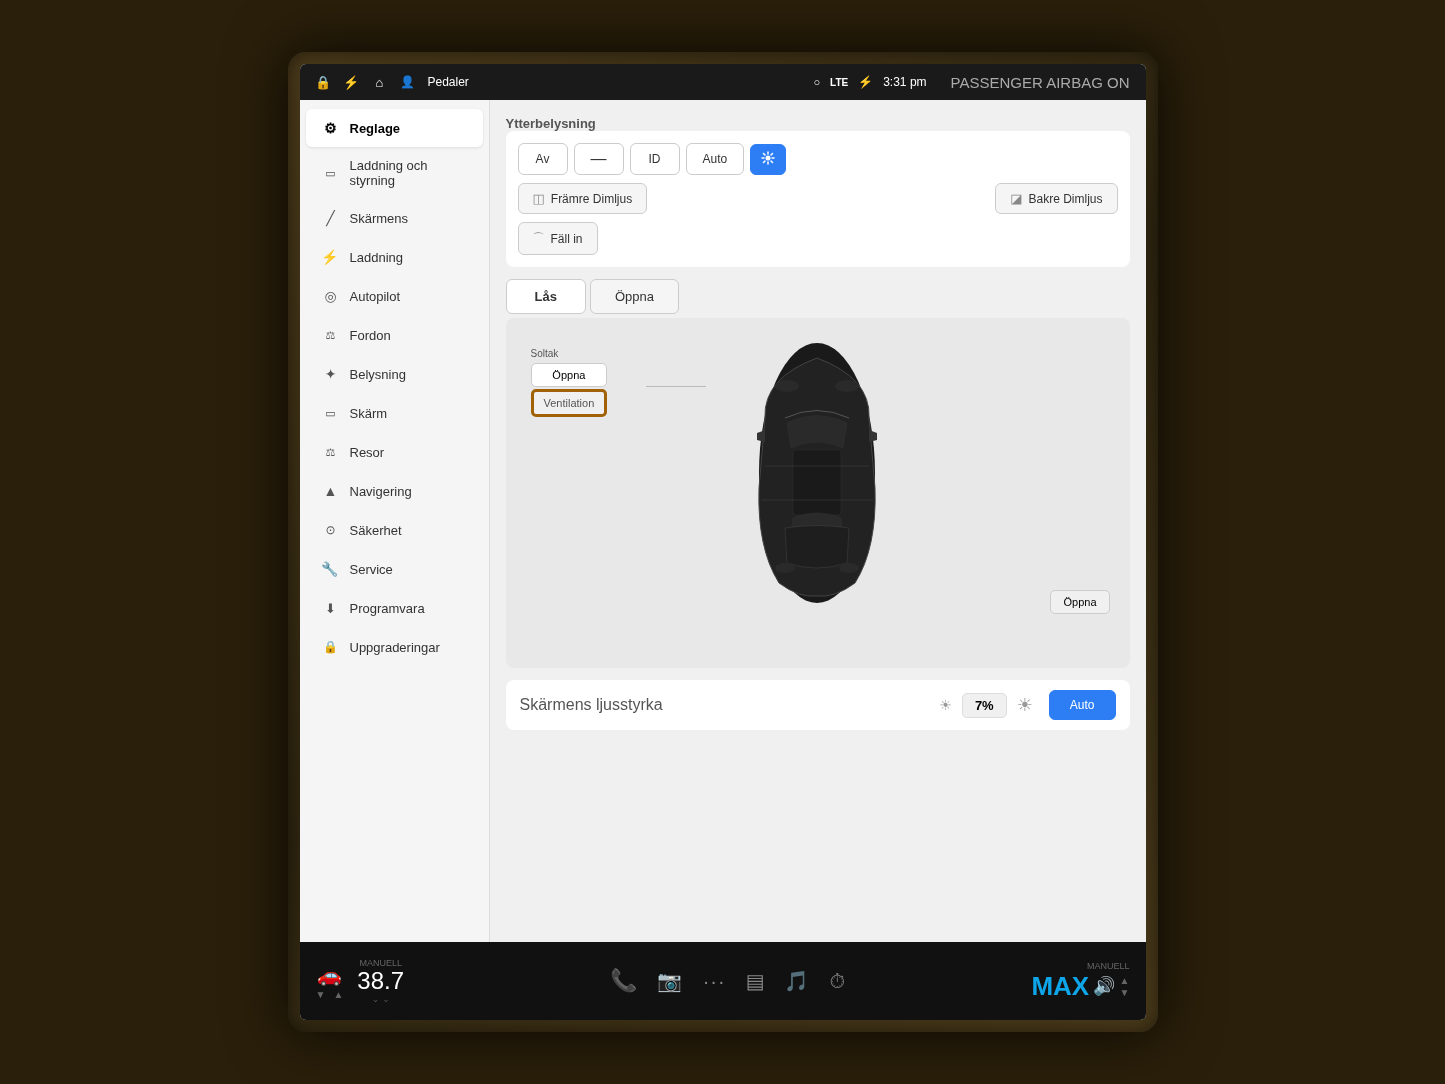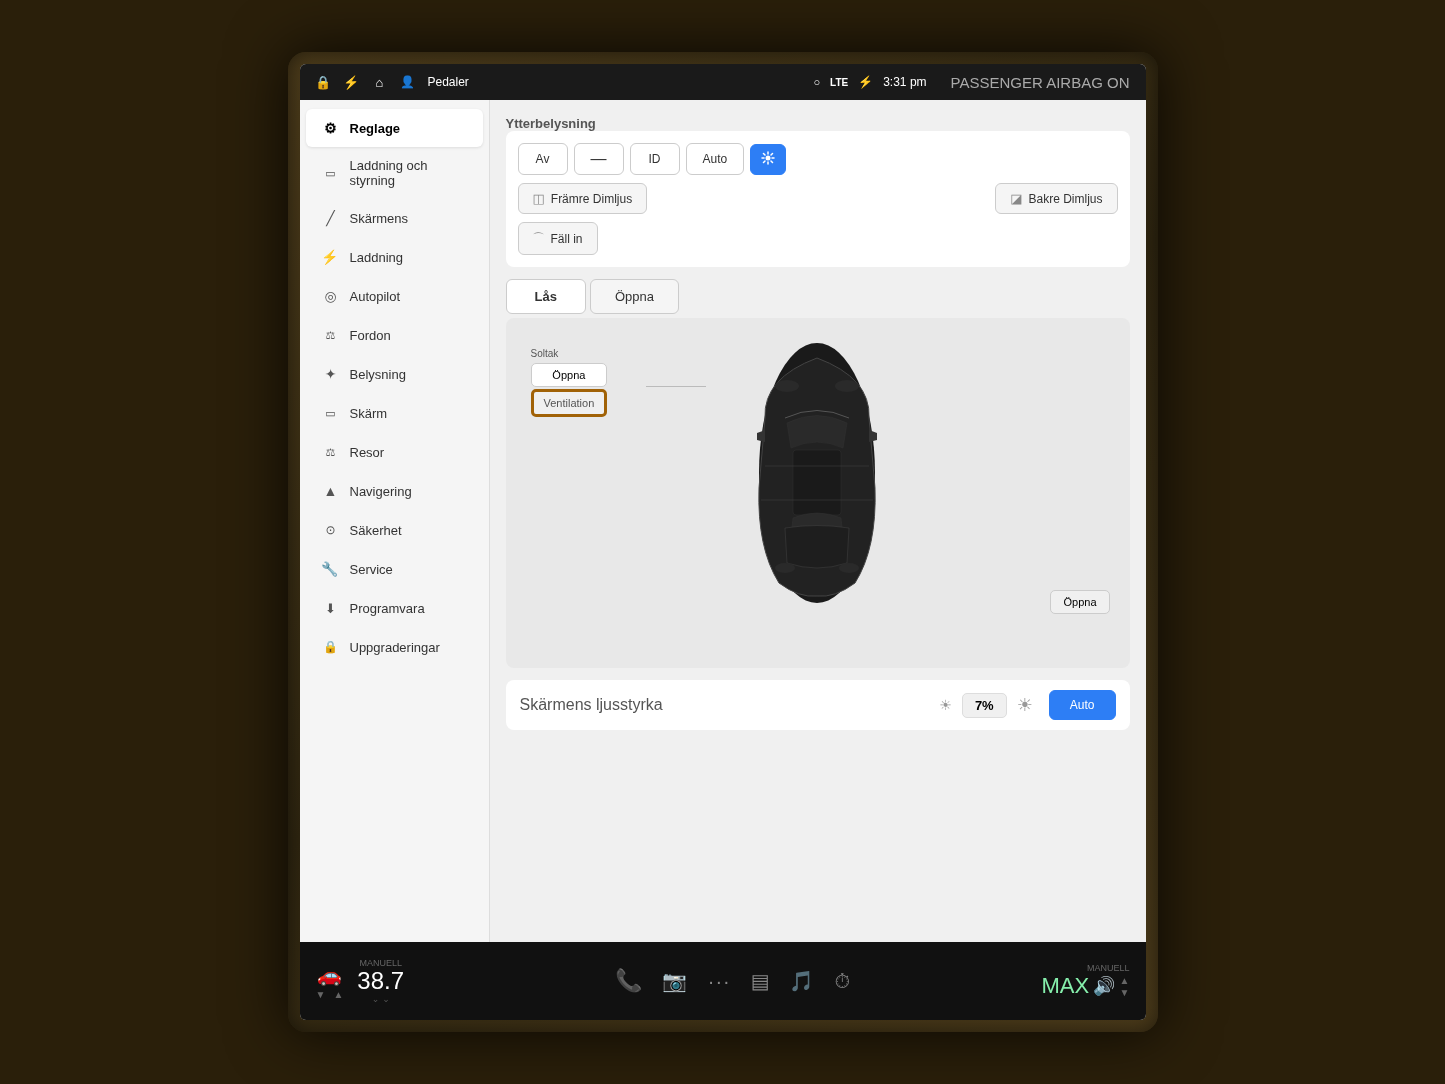--- a/index.html
+++ b/index.html
@@ -513,21 +513,21 @@
         <span style="font-size:20px; color:#888; cursor:pointer;">▤</span>
         <span style="font-size:20px; color:#888; cursor:pointer;">🎵</span>
         <span style="font-size:20px; color:#888; cursor:pointer;">⏱</span>
       </div>
 
       <div class="taskbar-spacer"></div>
 
       <div style="display:flex; flex-direction:column; align-items:flex-end;">
         <span style="font-size:9px; color:#666; text-transform:uppercase;">Manuell</span>
         <div style="display:flex; align-items:center; gap:4px;">
-          <span style="font-size:22px; font-weight:400; color:#86efac;">MAX</span>
+          <span style="font-size:26px; font-weight:700; color:#0ea5e9;">MAX</span>
           <span style="font-size:18px; color:#aaa;">🔊</span>
           <div style="display:flex; flex-direction:column; gap:1px;">
             <span style="font-size:10px; color:#666; cursor:pointer;">▲</span>
             <span style="font-size:10px; color:#666; cursor:pointer;">▼</span>
           </div>
         </div>
       </div>
 
     </div>
 

